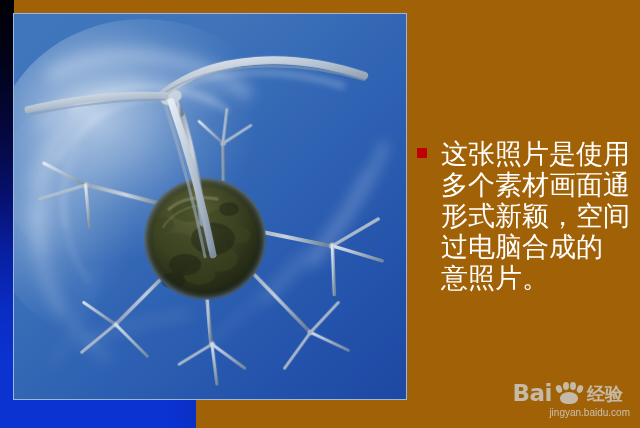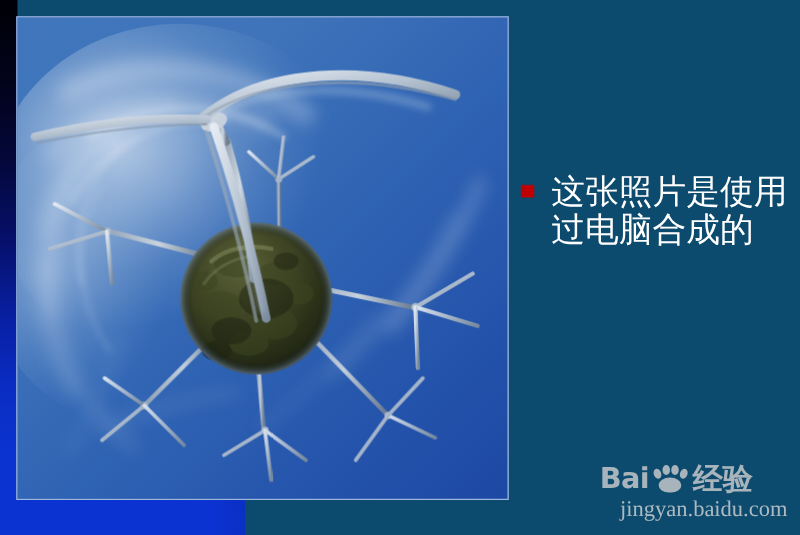--- a/index.html
+++ b/index.html
@@ -11,21 +11,21 @@
     width: 640px;
     height: 428px;
     overflow: hidden;
     font-family: "DejaVu Sans", "Liberation Sans", sans-serif;
   }
 
   #slide {
     position: relative;
     width: 640px;
     height: 428px;
-    background: #0c4a6e;
+    background: #a16207;
     overflow: hidden;
   }
 
   
   .left-strip {
     position: absolute;
     left: 0;
     top: 0;
     width: 14px;
     height: 428px;
@@ -138,29 +138,29 @@
     background: #cfcfcf;
     border-radius: 50%;
   }
   .wm-paw .p1 { left: 2px;  top: 3px;  width: 6px;  height: 8px;  transform: rotate(-20deg); }
   .wm-paw .p2 { left: 9px;  top: 0px;  width: 6px;  height: 8px; }
   .wm-paw .p3 { left: 16px; top: 0px;  width: 6px;  height: 8px; }
   .wm-paw .p4 { left: 23px; top: 3px;  width: 6px;  height: 8px;  transform: rotate(20deg); }
   .wm-paw .p5 { left: 6px;  top: 10px; width: 18px; height: 12px; border-radius: 50% 50% 45% 45%; }
   .wm-jing {
     font-family: "DejaVu Sans", "Liberation Sans", sans-serif;
-    font-size: 24px;
+    font-size: 18px;
     font-weight: bold;
     color: #cfcfcf;
     line-height: 23px;
     margin-left: 1px;
   }
   .wm-url {
-    font-family: Liberation Serif, serif;
-    font-size: 18px;
+    font-family: Liberation Sans, sans-serif;
+    font-size: 10px;
     color: #d6d6d6;
     margin-top: 1px;
     letter-spacing: 0px;
     margin-left: 44px;
   }
 </style>
 </head>
 <body>
 
 <div id="slide">
@@ -352,21 +352,24 @@
 
         <rect x="0" y="0" width="394" height="387" fill="none"></rect>
       </svg>
     </div>
   </div>
 
   <div class="text-block">
     <div class="bullet-marker"></div>
     <div class="text-lines">
       <div class="text-line">这张照片是使用</div>
+      <div class="text-line">多个素材画面通</div>
+      <div class="text-line">形式新颖，空间</div>
       <div class="text-line">过电脑合成的</div>
+      <div class="text-line">意照片。</div>
     </div>
   </div>
 
   <div class="watermark">
     <div class="wm-row">
       <span class="wm-bai">Bai</span>
       <span class="wm-paw">
         <span class="pad p1"></span>
         <span class="pad p2"></span>
         <span class="pad p3"></span>

